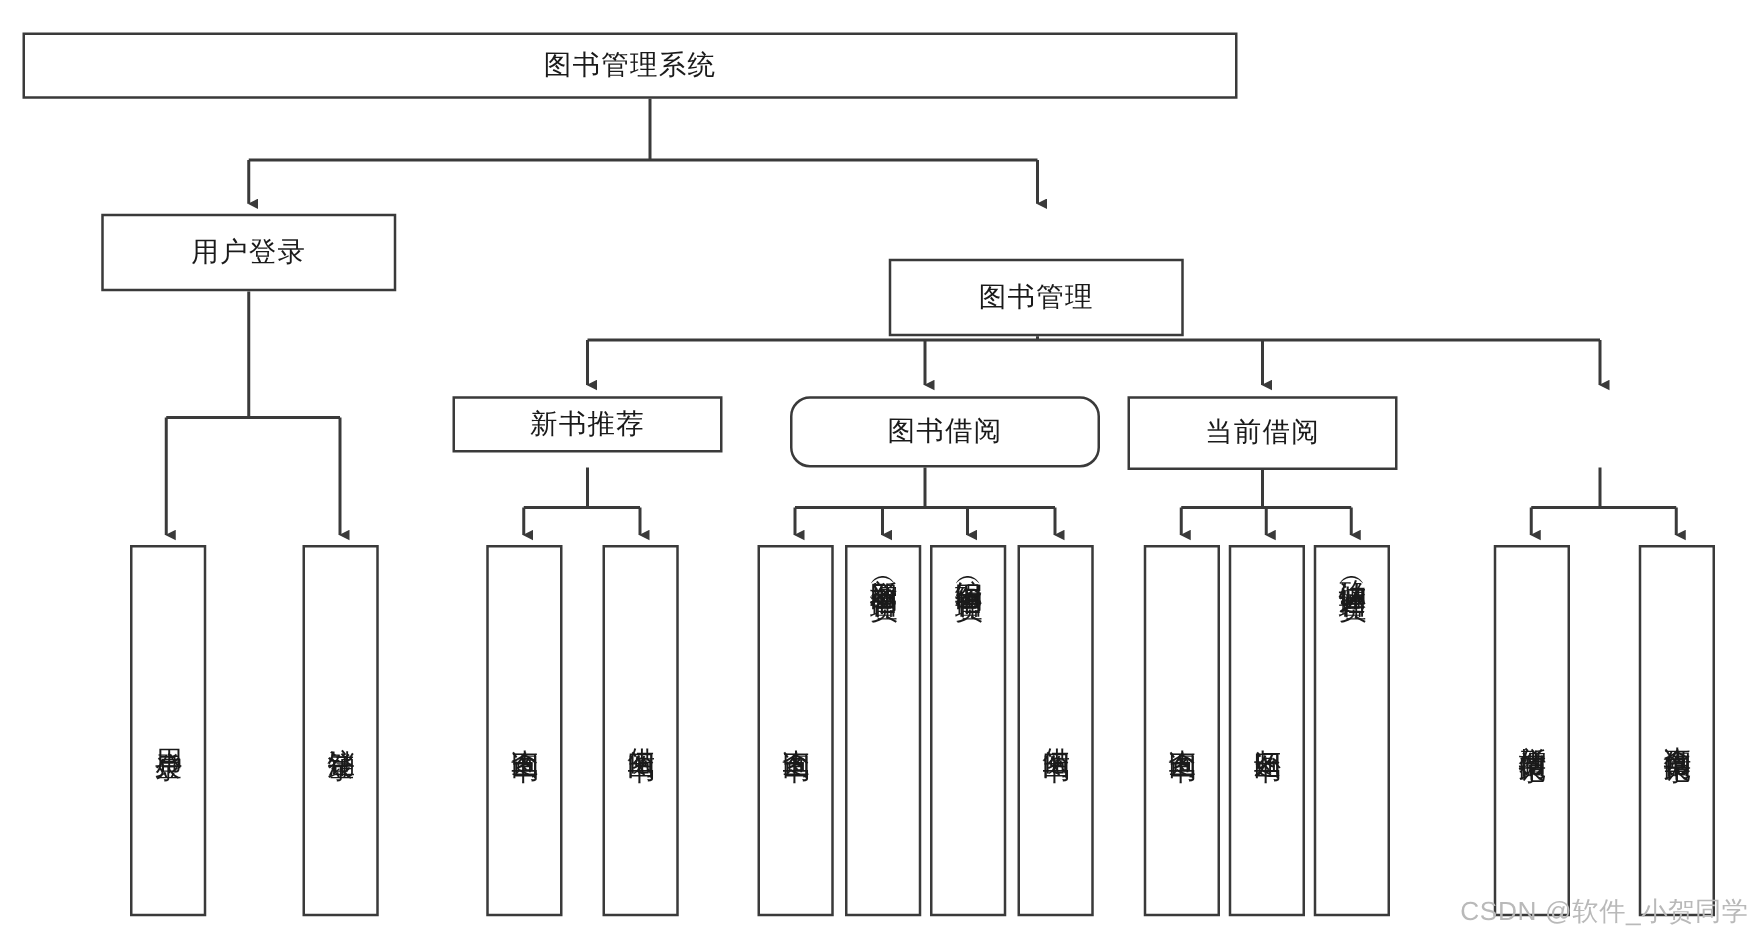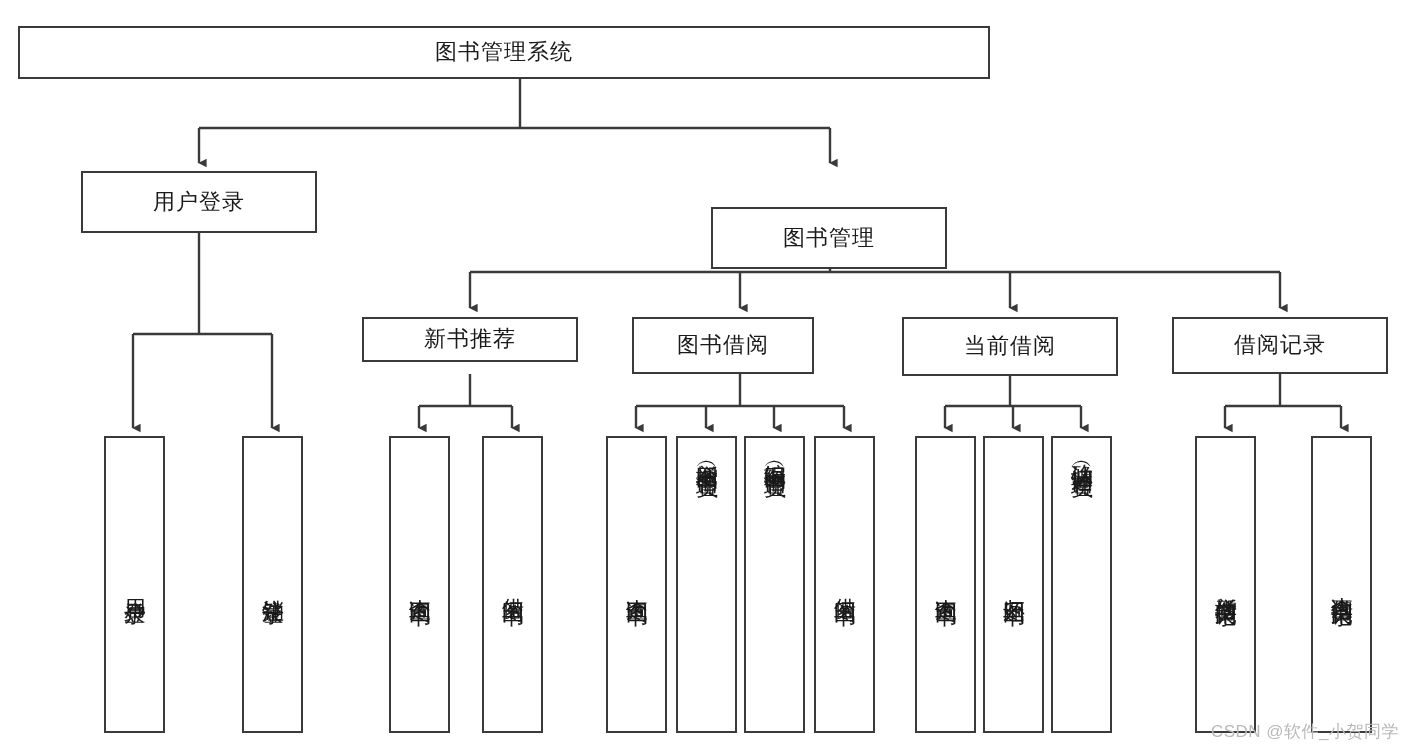--- a/index.html
+++ b/index.html
@@ -54,21 +54,21 @@
     white-space: nowrap;
   }
   .node.vcenter {
     align-items: center;
     padding-top: 0;
   }
   .watermark {
     position: absolute;
     right: 6px;
     bottom: 4px;
-    font-size: 17px;
+    font-size: 21px;
     color: #b9b9b9;
     letter-spacing: 0.5px;
     white-space: nowrap;
   }
 </style>
 </head>
 <body>
 
 <div id="canvas">
 
@@ -134,31 +134,28 @@
   </div>
 
   <div class="node horizontal" style="left:711px; top:171px; width:236px; height:62px;margin-top:36px;">
     <span>图书管理</span>
   </div>
 
   <div class="node horizontal" style="left:362px; top:317px; width:216px; height:45px;">
     <span>新书推荐</span>
   </div>
 
-  <div class="node horizontal" style="left:632px; top:317px; width:182px; height:57px;">
+  <div class="node horizontal" style="left:632px; top:317px; width:248px; height:57px;border-radius:16px;">
     <span>图书借阅</span>
   </div>
 
   <div class="node horizontal" style="left:902px; top:317px; width:216px; height:59px;">
     <span>当前借阅</span>
   </div>
 
-  <div class="node horizontal" style="left:1172px; top:317px; width:216px; height:57px;">
-    <span>借阅记录</span>
-  </div>
 
   <div class="node vertical vcenter" style="left:104px; top:436px; width:61px; height:297px;">
     <span class="vtext">用户登录</span>
   </div>
 
   <div class="node vertical vcenter" style="left:242px; top:436px; width:61px; height:297px;">
     <span class="vtext">注销登录</span>
   </div>
 
   <div class="node vertical vcenter" style="left:389px; top:436px; width:61px; height:297px;">

